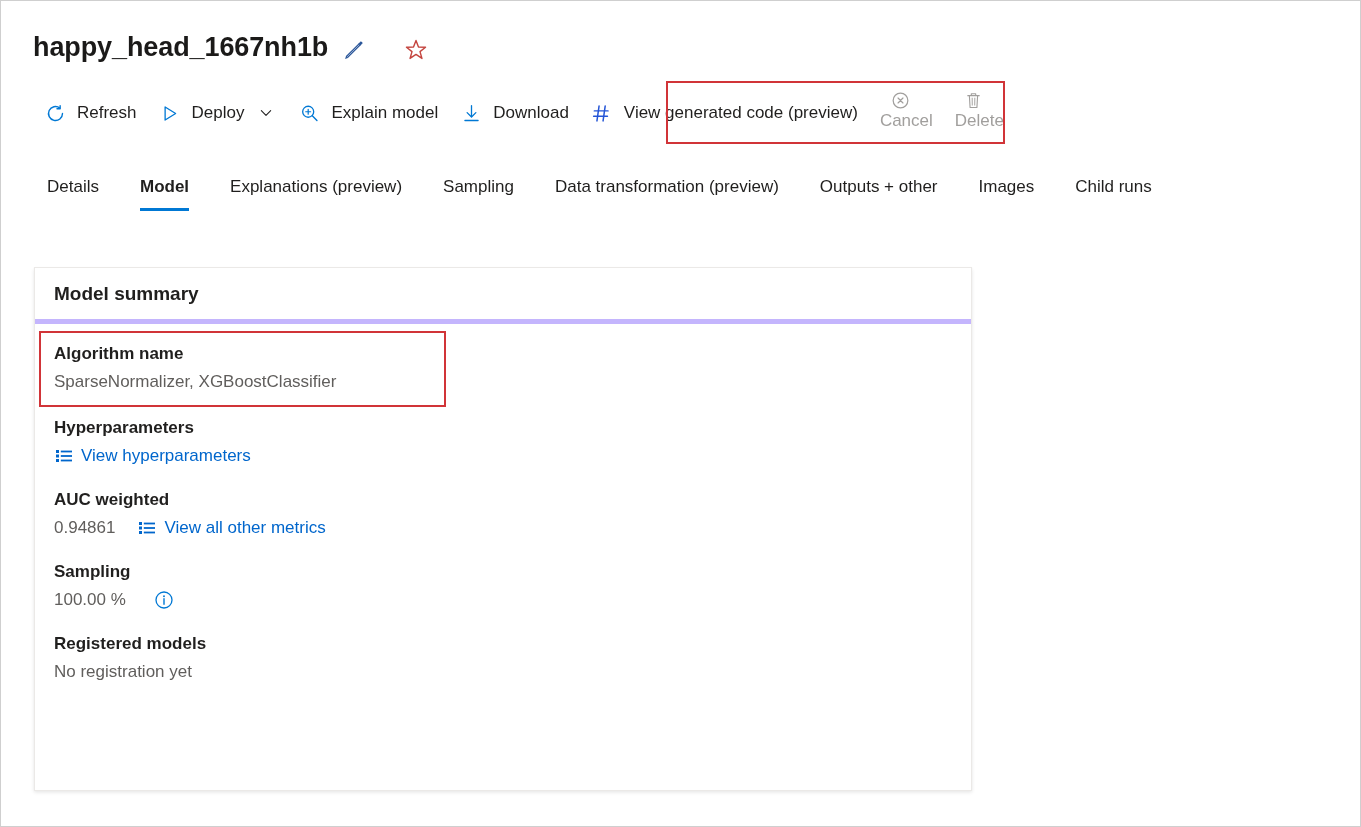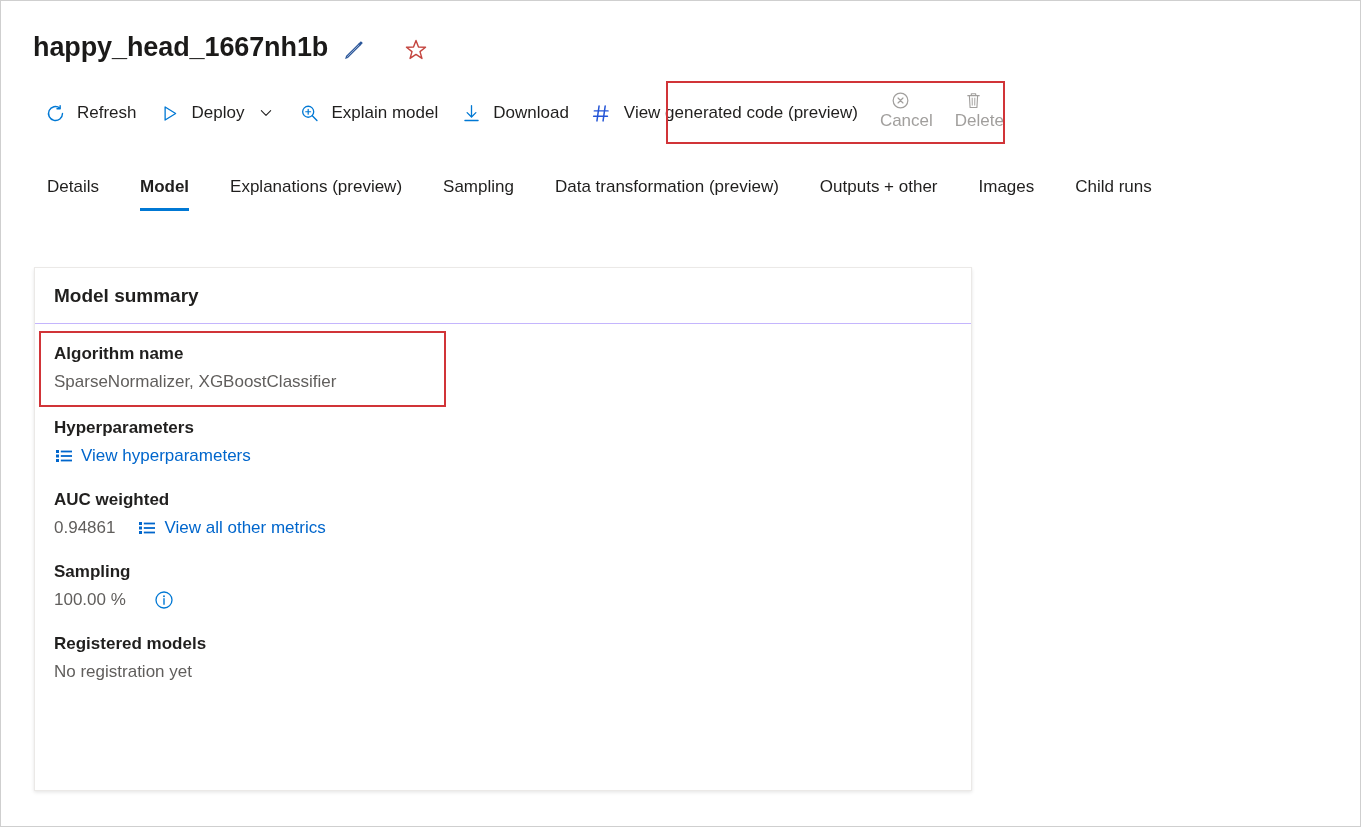--- a/index.html
+++ b/index.html
@@ -155,21 +155,21 @@
     background: #ffffff;
     border: 1px solid #ebe9e7;
     box-sizing: border-box;
     box-shadow: 0 1.6px 3.6px rgba(0,0,0,0.10), 0 0.3px 0.9px rgba(0,0,0,0.08);
   }
   .card-header {
     height: 56px;
     display: flex;
     align-items: center;
     padding: 0 19px;
-    border-bottom: 1px solid #c4b5fd;
+    border-bottom: 5px solid #c4b5fd;
     box-sizing: border-box;
   }
   .card-header-title {
     font-size: 19px;
     font-weight: 600;
     color: #201f1e;
   }
   .card-body {
     padding: 14px 19px 0 19px;
   }

